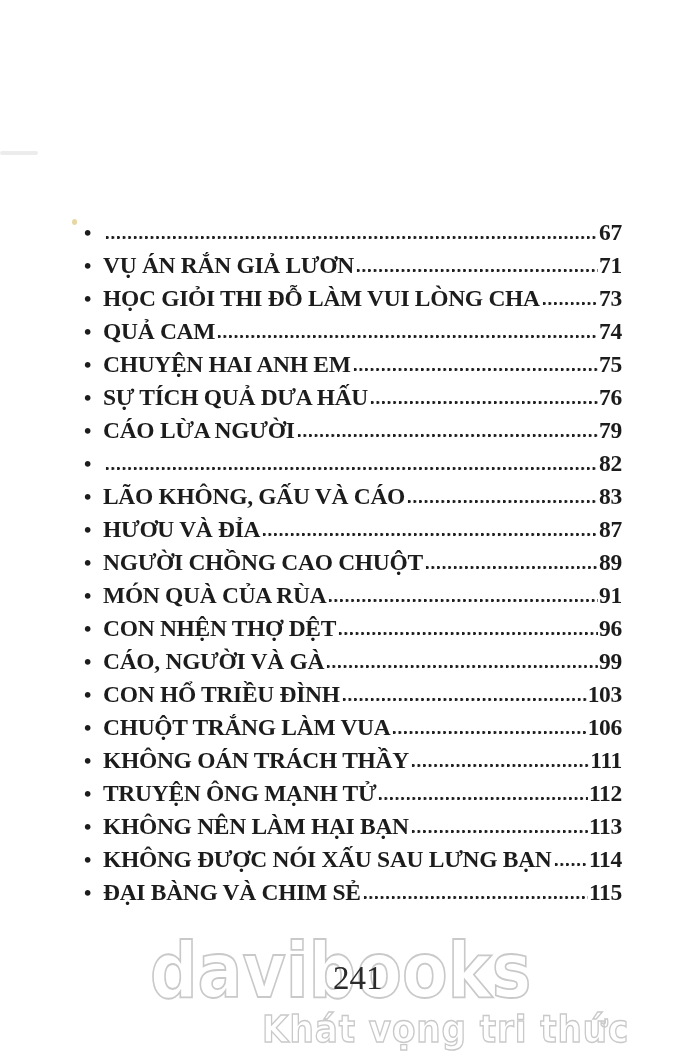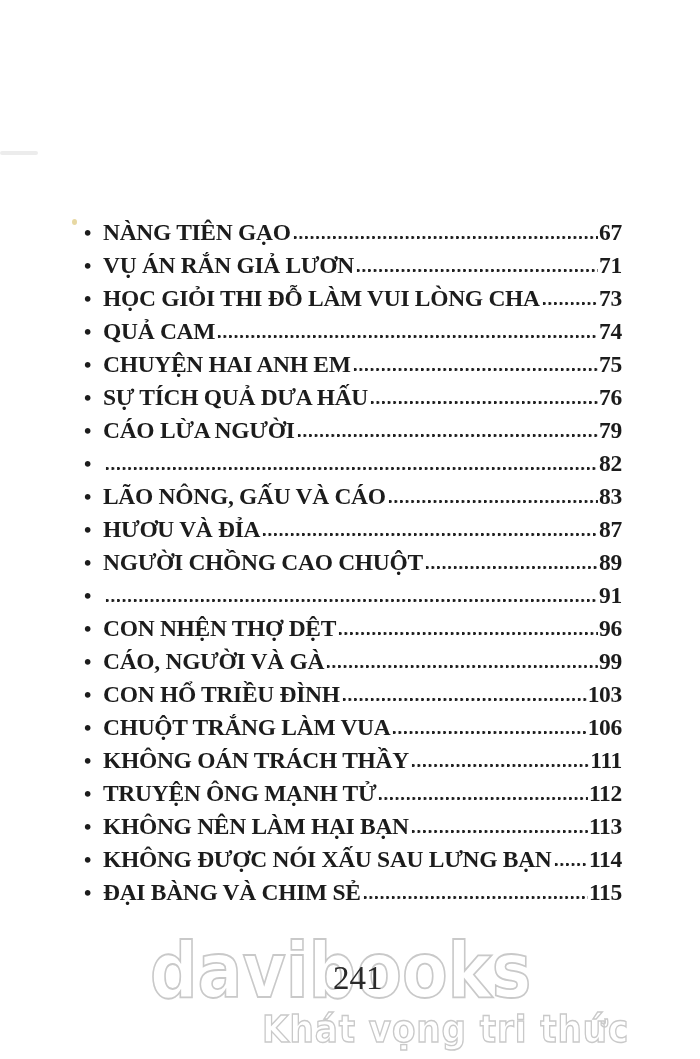--- a/index.html
+++ b/index.html
@@ -125,21 +125,20 @@
 
   <div class="watermark">
     <div class="wm-logo">davibooks</div>
     <div class="wm-tagline">Khát vọng tri thức</div>
   </div>
 
   <div class="toc">
 
       <div class="toc-row">
         <span class="bullet">•</span>
-        <span class="title">NÀNG TIÊN GẠO</span>
         <span class="leader"></span>
         <span class="pagenum">67</span>
       </div>
 
       <div class="toc-row">
         <span class="bullet">•</span>
         <span class="title">VỤ ÁN RẮN GIẢ LƯƠN</span>
         <span class="leader"></span>
         <span class="pagenum">71</span>
       </div>
@@ -180,41 +179,42 @@
       </div>
 
       <div class="toc-row">
         <span class="bullet">•</span>
         <span class="leader"></span>
         <span class="pagenum">82</span>
       </div>
 
       <div class="toc-row">
         <span class="bullet">•</span>
-        <span class="title">LÃO NÔNG, GẤU VÀ CÁO</span>
+        <span class="title">LÃO KHÔNG, GẤU VÀ CÁO</span>
         <span class="leader"></span>
         <span class="pagenum">83</span>
       </div>
 
       <div class="toc-row">
         <span class="bullet">•</span>
         <span class="title">HƯƠU VÀ ĐỈA</span>
         <span class="leader"></span>
         <span class="pagenum">87</span>
       </div>
 
       <div class="toc-row">
         <span class="bullet">•</span>
         <span class="title">NGƯỜI CHỒNG CAO CHUỘT</span>
         <span class="leader"></span>
         <span class="pagenum">89</span>
       </div>
 
       <div class="toc-row">
         <span class="bullet">•</span>
+        <span class="title">MÓN QUÀ CỦA RÙA</span>
         <span class="leader"></span>
         <span class="pagenum">91</span>
       </div>
 
       <div class="toc-row">
         <span class="bullet">•</span>
         <span class="title">CON NHỆN THỢ DỆT</span>
         <span class="leader"></span>
         <span class="pagenum">96</span>
       </div>

